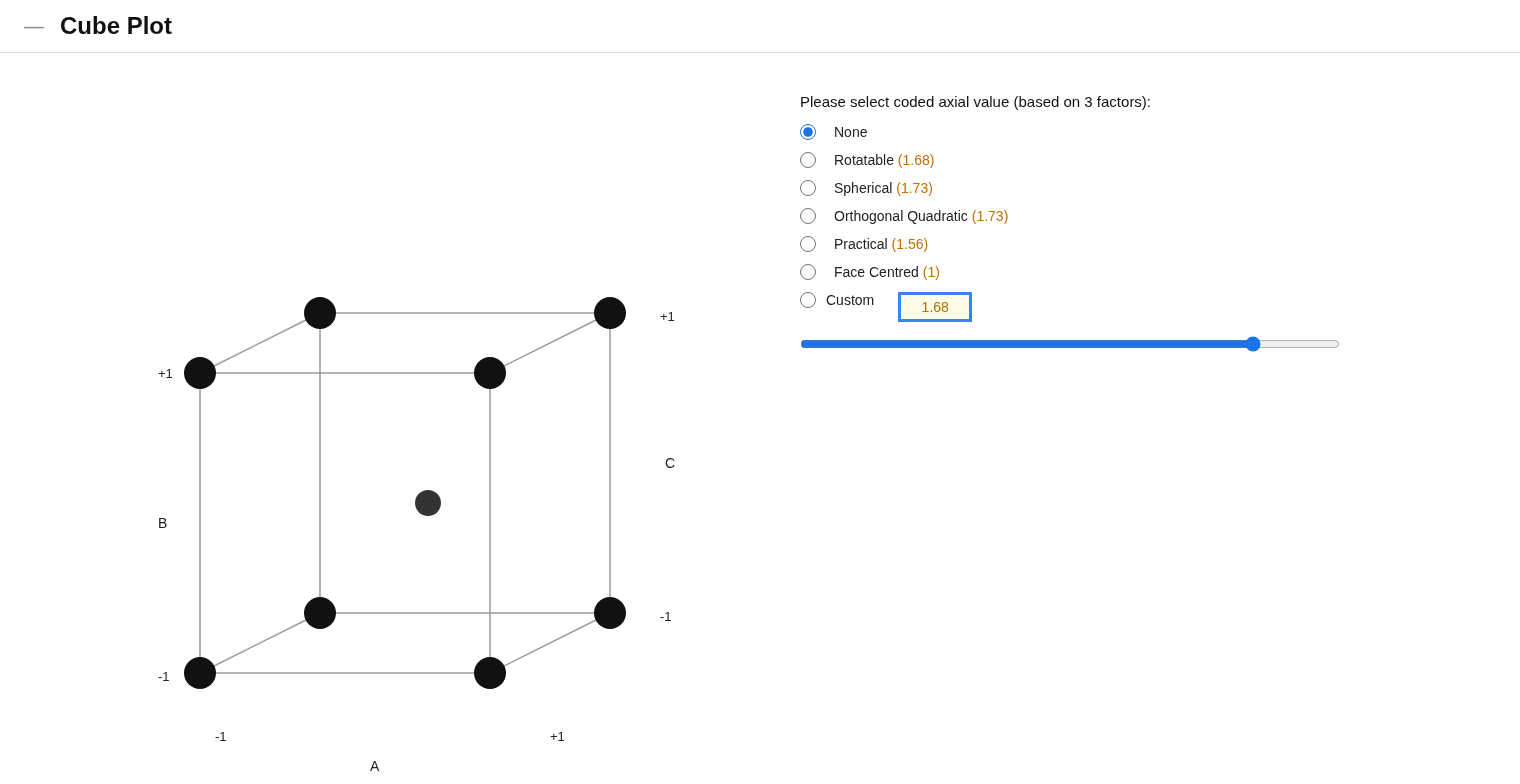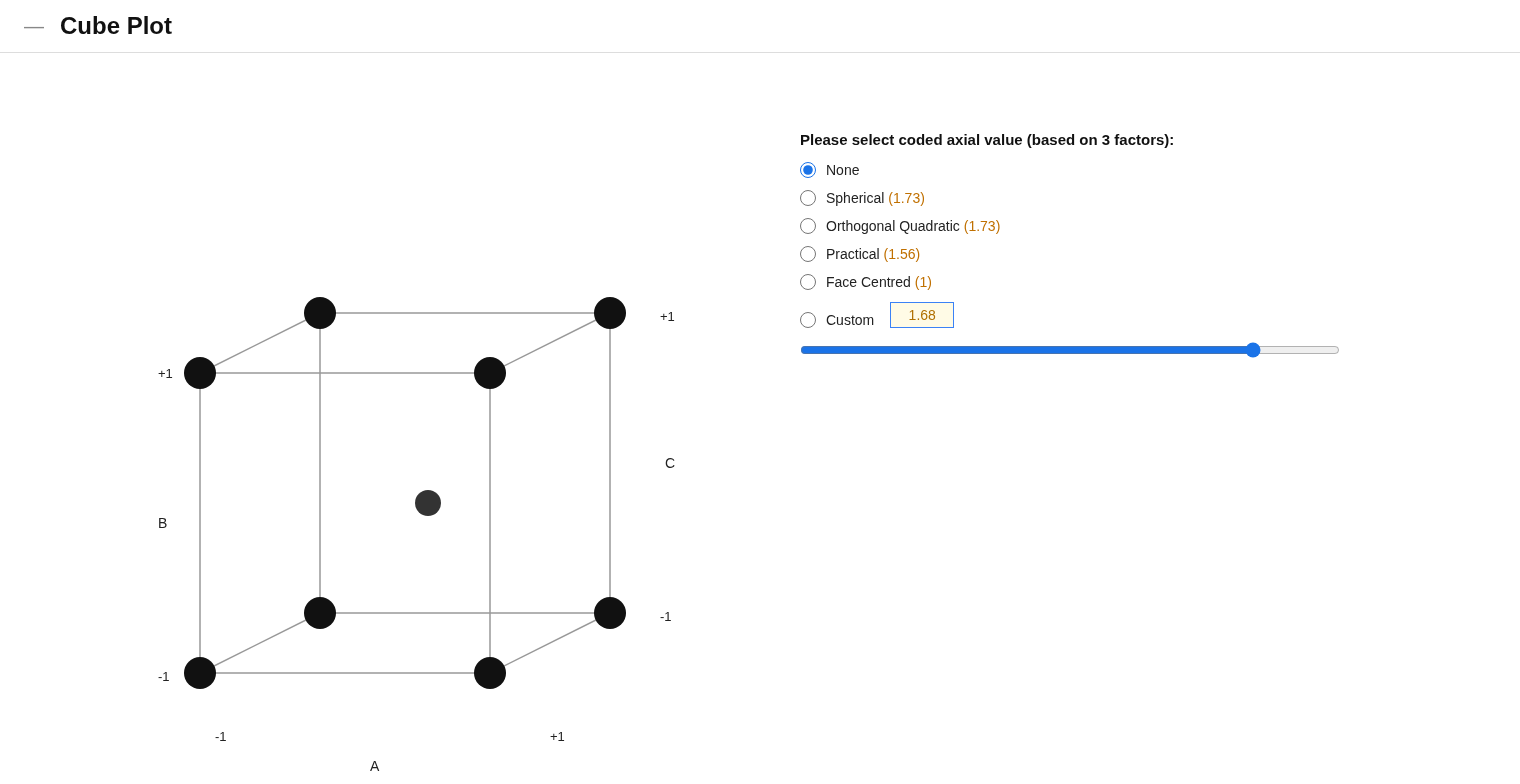--- a/index.html
+++ b/index.html
@@ -37,54 +37,53 @@
       flex: 0 0 700px;
       position: relative;
     }
     
     .right-panel {
       flex: 1;
       padding-top: 20px;
     }
     .panel-title {
       font-size: 15px;
-      font-weight: bold;
+      font-weight: normal;
       margin-bottom: 14px;
       color: #111;
-      margin-top: 38px;
     }
     .radio-group {
       display: flex;
       flex-direction: column;
       gap: 12px;
     }
     .radio-item {
       display: flex;
-      align-items: flex-end;
-      gap: 10px;
+      align-items: flex-start;
+      gap: 18px;
       font-size: 14px;
       cursor: pointer;
     }
     .radio-item input[type="radio"] {
       width: 16px;
       height: 16px;
       accent-color: #1a73e8;
       cursor: pointer;
     }
     .radio-label {
       font-size: 14px;
       color: #222;
     }
     .custom-input {
-      border: 1px solid #3b82f6;
+      border: 3px solid #3b82f6;
       background: #fffbe6;
       color: #b07000;
       font-size: 14px;
       padding: 4px 8px;
-      width: 64px;
+      width: 74px;
       text-align: center;
       outline: none;
     }
     input[type="range"] {
       width: 540px;
       accent-color: #1a73e8;
       cursor: pointer;
     }
   </style>
 </head>
@@ -150,20 +149,26 @@
   <div class="right-panel">
     <div class="panel-title">Please select coded axial value (based on 3 factors):</div>
 
     <div class="radio-group">
 
       <label class="radio-item">
         <input type="radio" name="axial" value="none" checked="" style="">
         <span class="radio-label">None</span>
       </label>
 
+      <label class="radio-item">
+        <input type="radio" name="axial" value="rotatable" style="">
+        <span class="radio-label">
+          Rotatable <span style="color:#c07000">(1.68)</span>
+        </span>
+      </label>
 
       <label class="radio-item">
         <input type="radio" name="axial" value="spherical" style="">
         <span class="radio-label">
           Spherical <span style="color:#c07000">(1.73)</span>
         </span>
       </label>
 
       <label class="radio-item">
         <input type="radio" name="axial" value="ortho_quad" style="">

